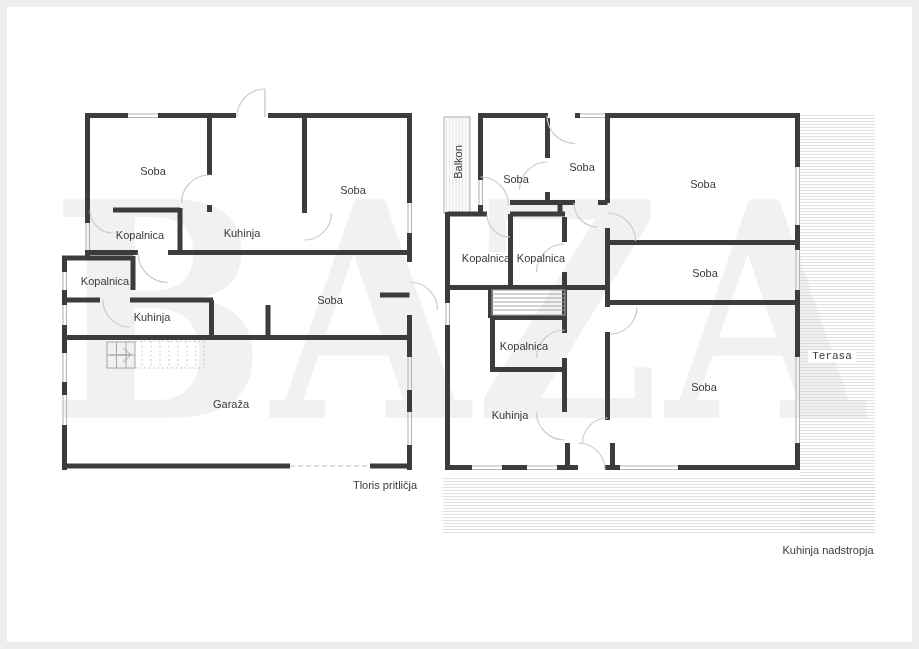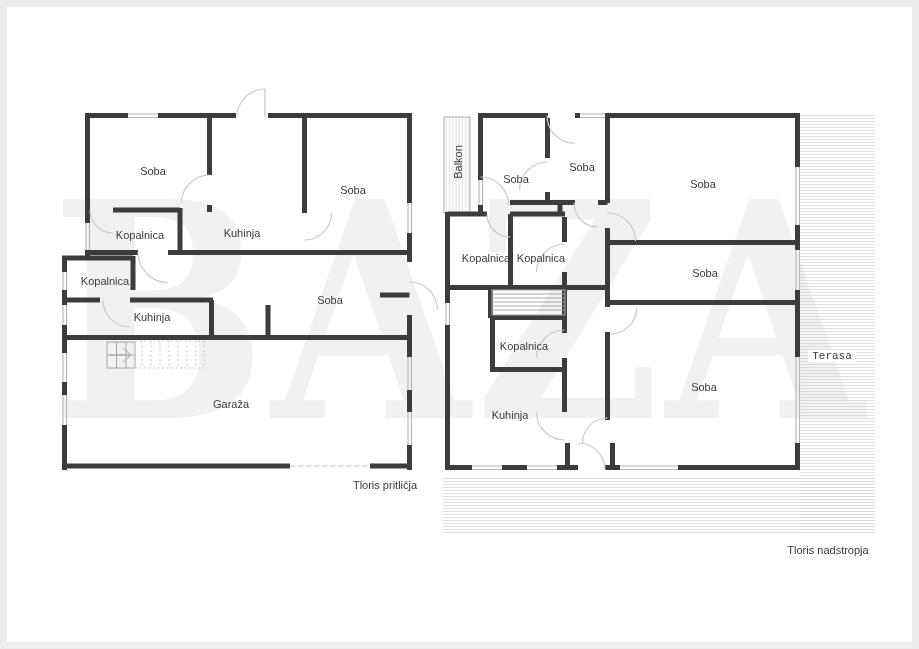--- a/index.html
+++ b/index.html
@@ -178,16 +178,16 @@
     <div class="lbl" style="left:575px;top:160px">Soba</div>
     <div class="lbl" style="left:696px;top:177px">Soba</div>
     <div class="lbl" style="left:479px;top:251px">Kopalnica</div>
     <div class="lbl" style="left:534px;top:251px">Kopalnica</div>
     <div class="lbl" style="left:698px;top:266px">Soba</div>
     <div class="lbl" style="left:517px;top:339px">Kopalnica</div>
     <div class="lbl" style="left:503px;top:408px">Kuhinja</div>
     <div class="lbl" style="left:697px;top:380px">Soba</div>
     <div class="lbl vert" style="left:451px;top:155px">Balkon</div>
     <div class="lbl whitebg" style="left:825px;top:349px">Terasa</div>
-    <div class="caption" style="left:821px;top:543px">Tloris nadstropja</div>
+    <div class="caption" style="left:821px;top:543px">Kuhinja nadstropja</div>
 
   </div>
 </div>
 
 </body></html>

